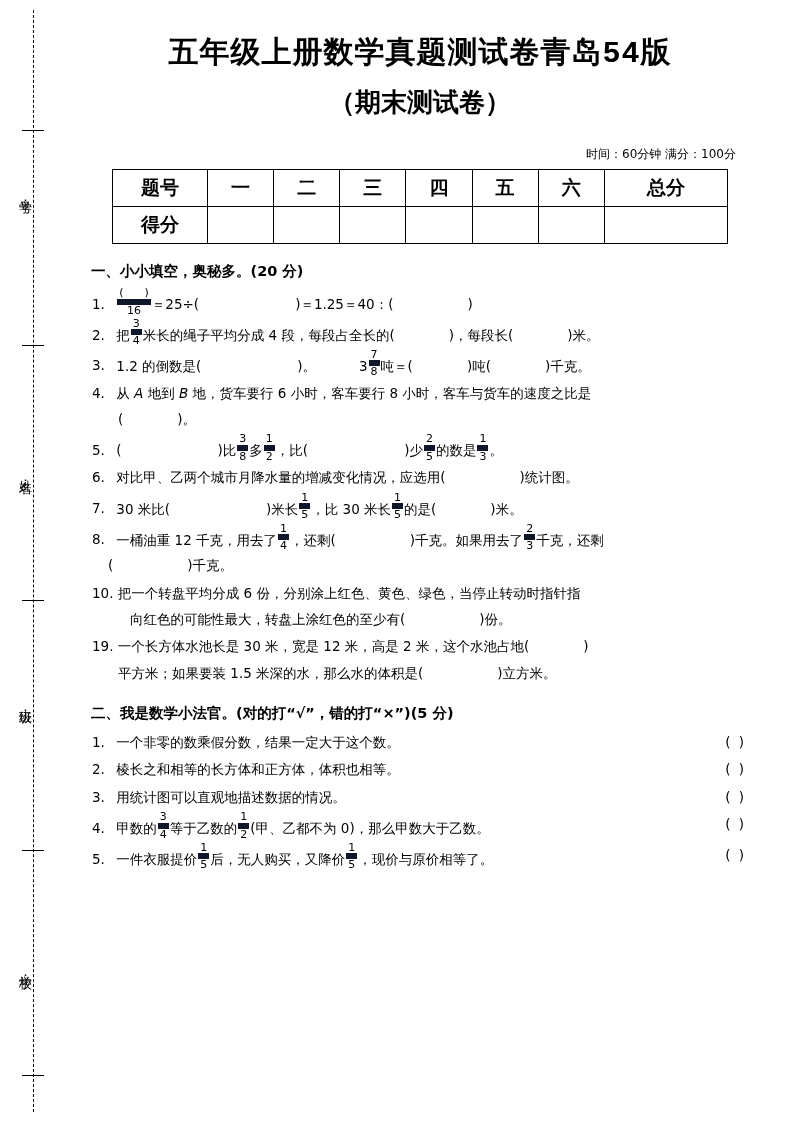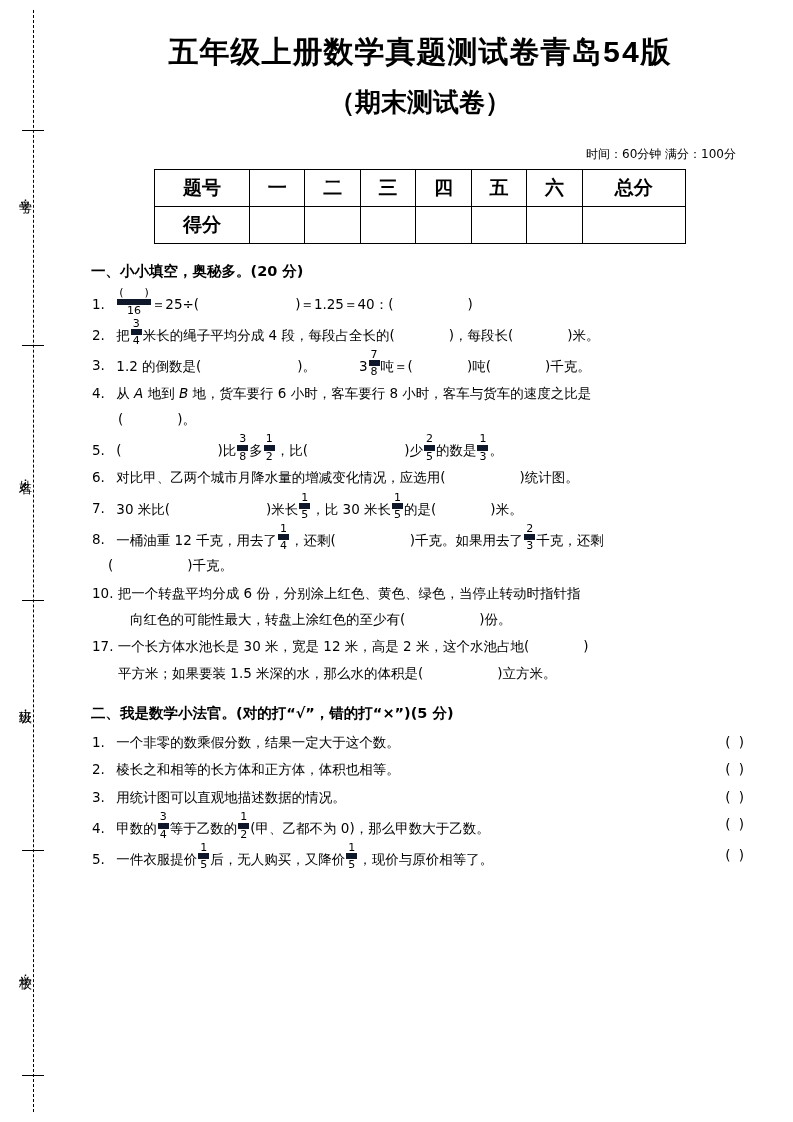--- a/index.html
+++ b/index.html
@@ -56,21 +56,21 @@
   }
   .meta{
     text-align:right;
     font-size:12px;
     margin:26px 34px 6px 0;
     font-family:"DejaVu Sans",sans-serif;
   }
   table.score{
     border-collapse:collapse;
     margin:0 auto;
-    width:532px;
+    width:616px;
   }
   table.score td{
     border:1px solid #000;
     height:34px;
     text-align:center;
     font-size:19px;
     font-weight:bold;
     font-family:"DejaVu Sans",sans-serif;
   }
   table.score td.first{width:92px;}
@@ -208,21 +208,21 @@
       <span style="display:inline-block;margin-left:16px;text-align:center;">(<span class="blank-m"></span>)千克。</span>
     </div>
 
 
     <div class="q">
       <span class="num">10.</span> 把一个转盘平均分成 6 份，分别涂上红色、黄色、绿色，当停止转动时指针指<br>
       <span style="display:inline-block;margin-left:38px;">向红色的可能性最大，转盘上涂红色的至少有(<span class="blank-m"></span>)份。</span>
     </div>
 
     <div class="q">
-      <span class="num">17.</span> 一个长方体水池长是 30 米，宽是 12 米，高是 2 米，这个水池占地(<span class="blank-s"></span>)<br>
+      <span class="num">19.</span> 一个长方体水池长是 30 米，宽是 12 米，高是 2 米，这个水池占地(<span class="blank-s"></span>)<br>
       <span style="display:inline-block;margin-left:26px;">平方米；如果要装 1.5 米深的水，那么水的体积是(<span class="blank-m"></span>)立方米。</span>
     </div>
 
     <div class="section-head">二、我是数学小法官。(对的打“√”，错的打“×”)(5 分)</div>
 
     <div class="q tf-line">
       <span class="num">1.</span> 一个非零的数乘假分数，结果一定大于这个数。
       <span class="tf-mark">(       )</span>
     </div>
     <div class="q tf-line">

